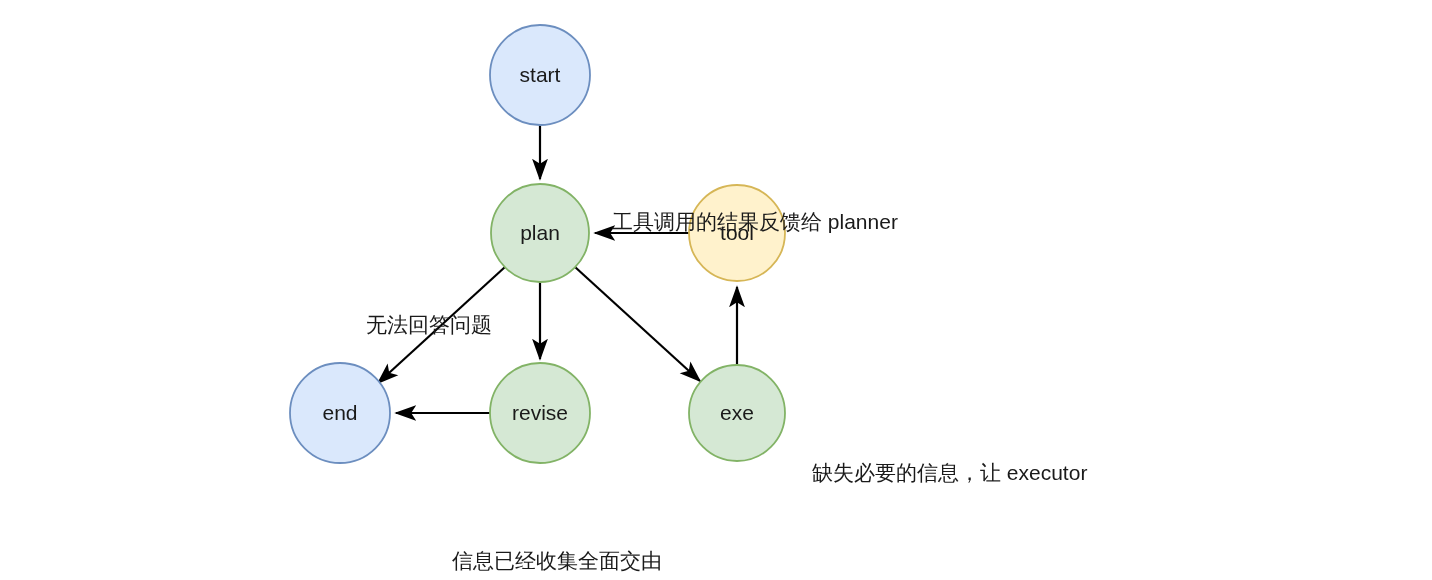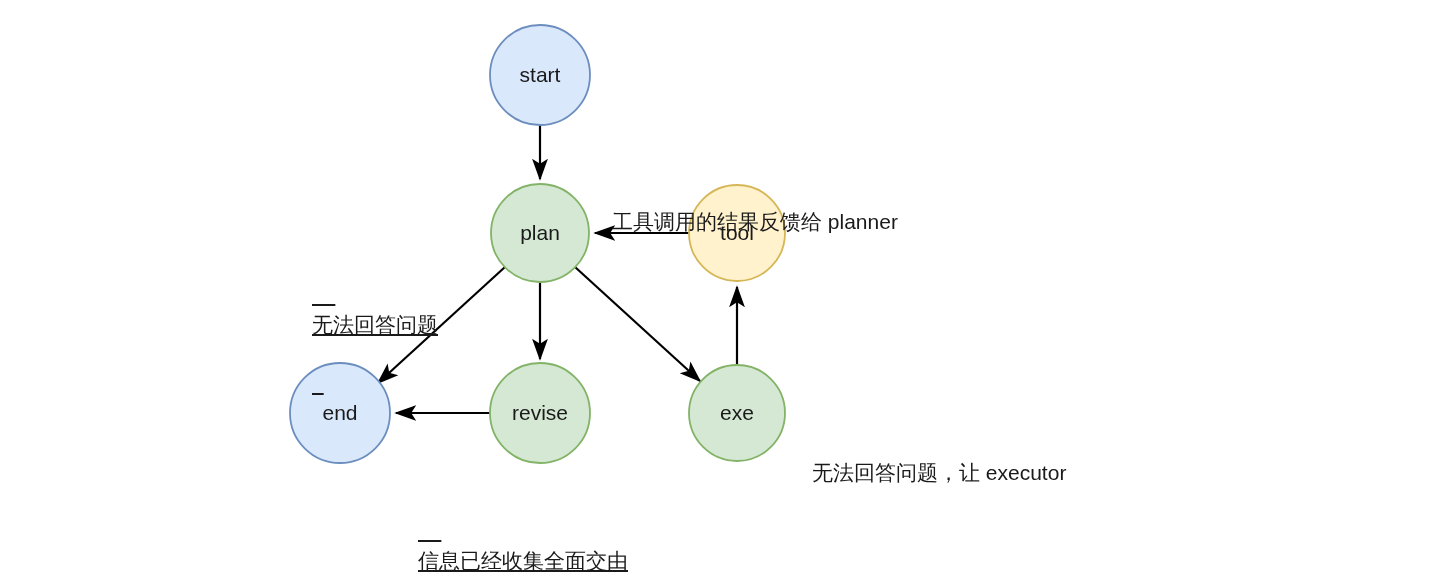--- a/index.html
+++ b/index.html
@@ -37,21 +37,21 @@
     fill: none;
   }
   .annotation {
     position: absolute;
     font-family: "Liberation Sans", "DejaVu Sans", sans-serif;
     font-size: 21px;
     color: #1a1a1a;
     line-height: 1.42;
     white-space: pre;
   }
-  .ann-center { text-align: left; text-decoration: underline; }
+  .ann-center { text-align: right; }
   .ann-left { text-align: left; }
 </style>
 </head>
 <body>
 
 <div id="canvas">
 
   <svg class="diagram" viewBox="0 0 1432 580">
     <defs>
       <marker id="arrowhead" markerWidth="10" markerHeight="8" refX="9.2" refY="4" orient="auto" markerUnits="strokeWidth">
@@ -113,21 +113,21 @@
 
   <div class="annotation ann-left" style="left:612px; top:147px;">
     <div>工具调用的结果反馈给 planner</div>
   </div>
 
   <div class="annotation ann-center" style="left:312px; top:250px; width:180px;">
     <div>无法回答问题</div>
   </div>
 
   <div class="annotation ann-left" style="left:812px; top:398px;">
-    <div>无法回答问题，让 executor</div>
+    <div>缺失必要的信息，让 executor</div>
   </div>
 
   <div class="annotation ann-center" style="left:418px; top:486px; width:244px;">
     <div>信息已经收集全面交由</div>
     
   </div>
 
 </div>
 
 </body></html>

